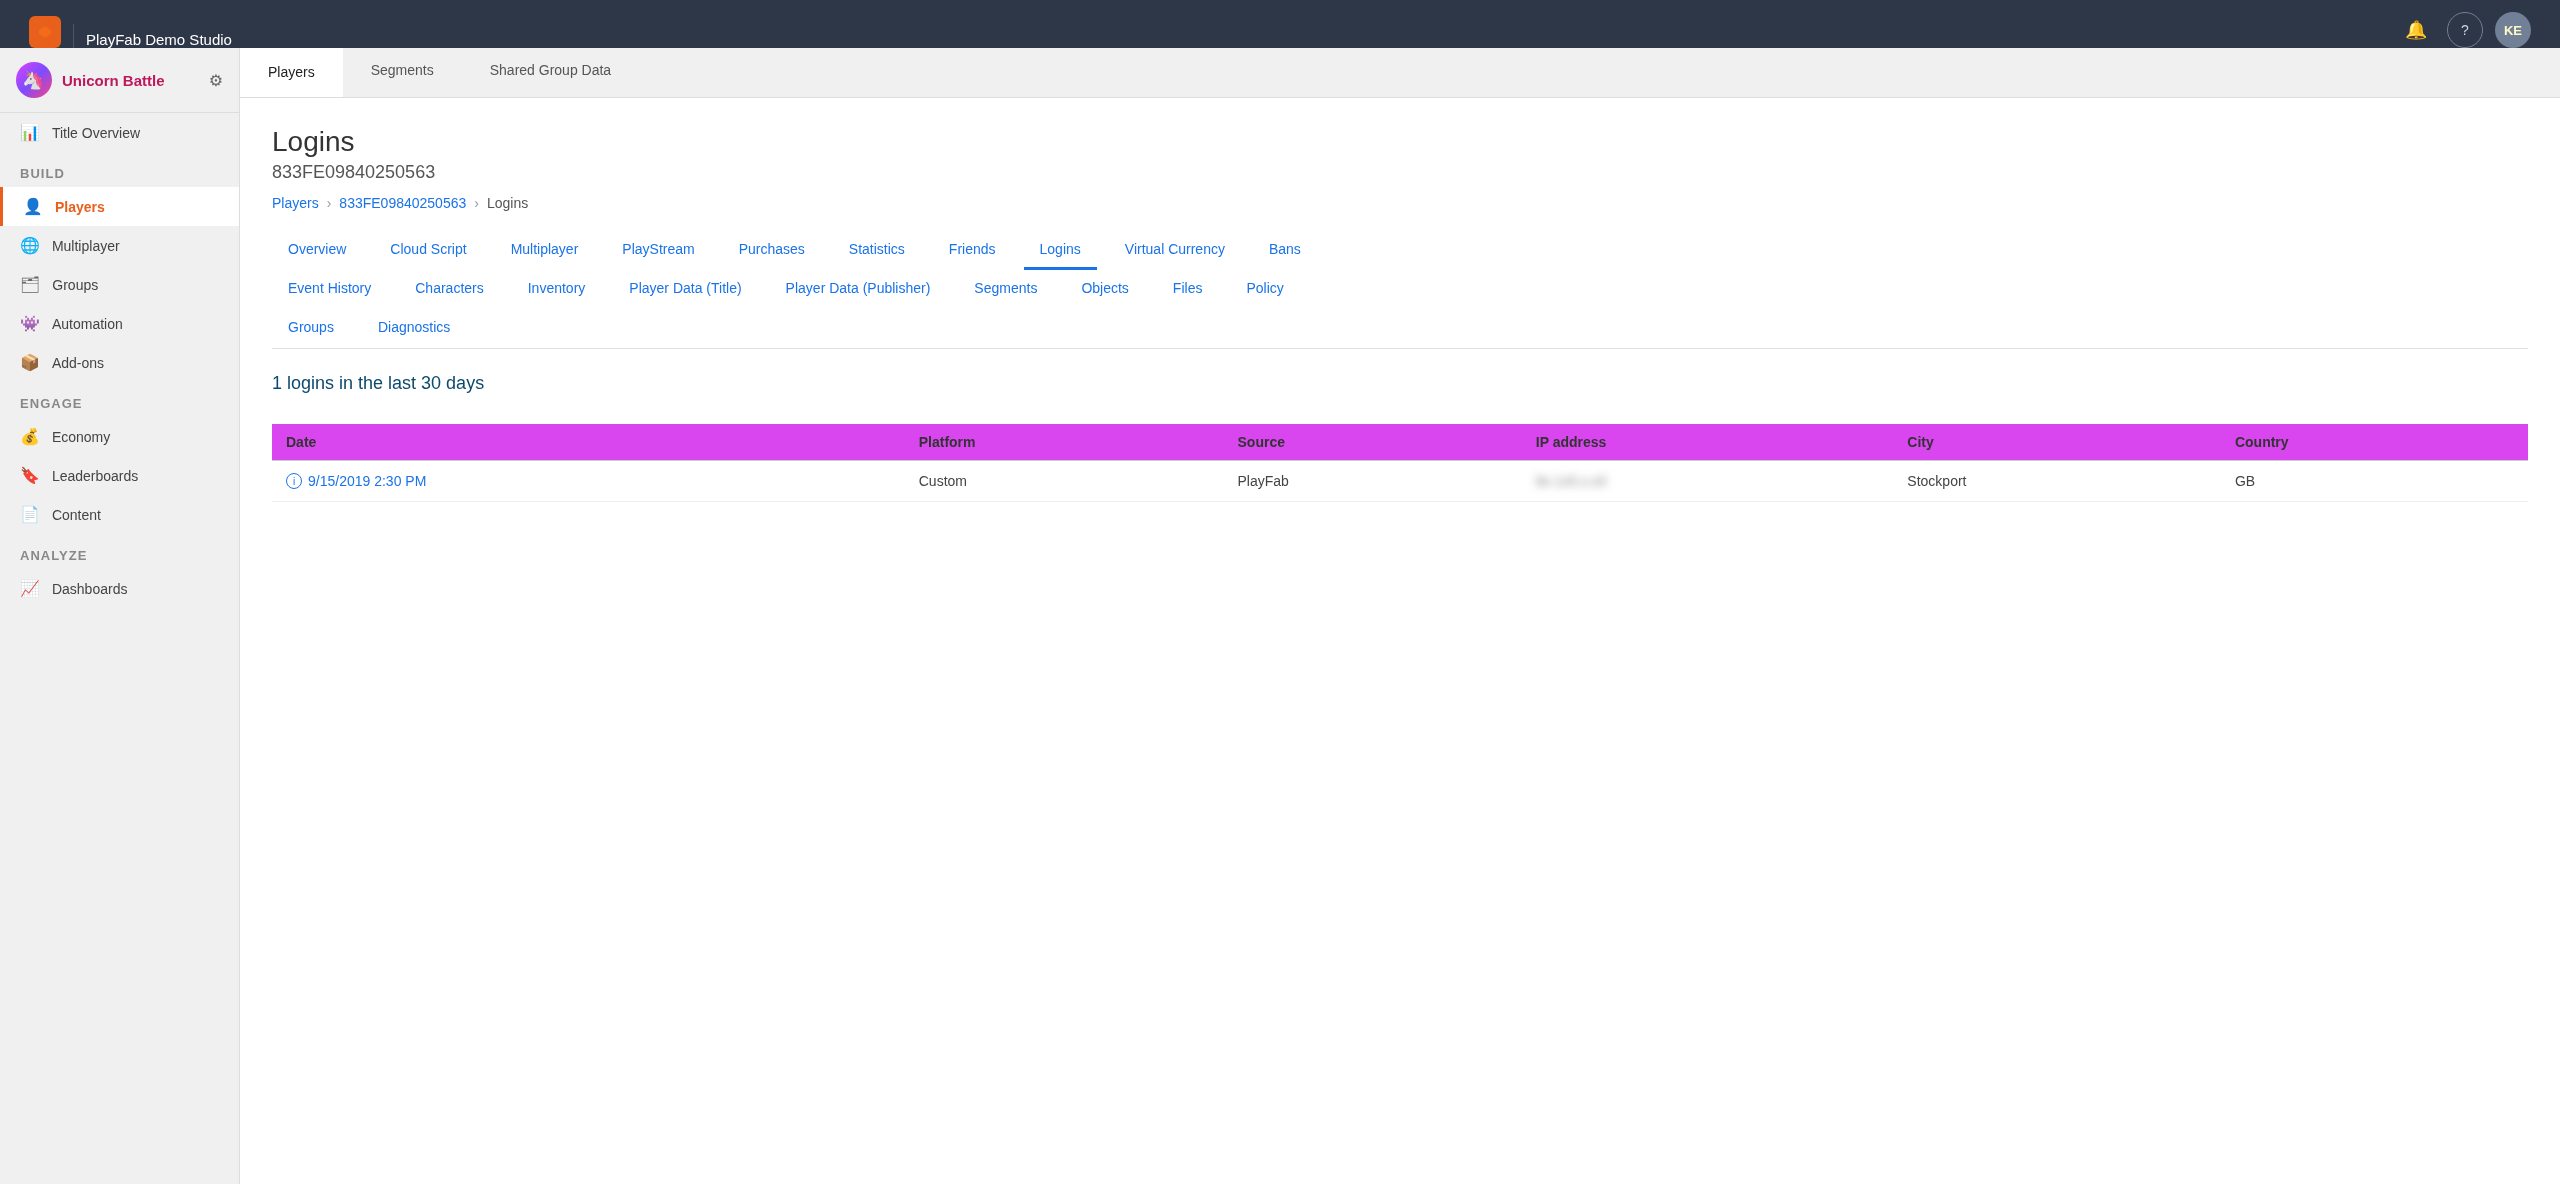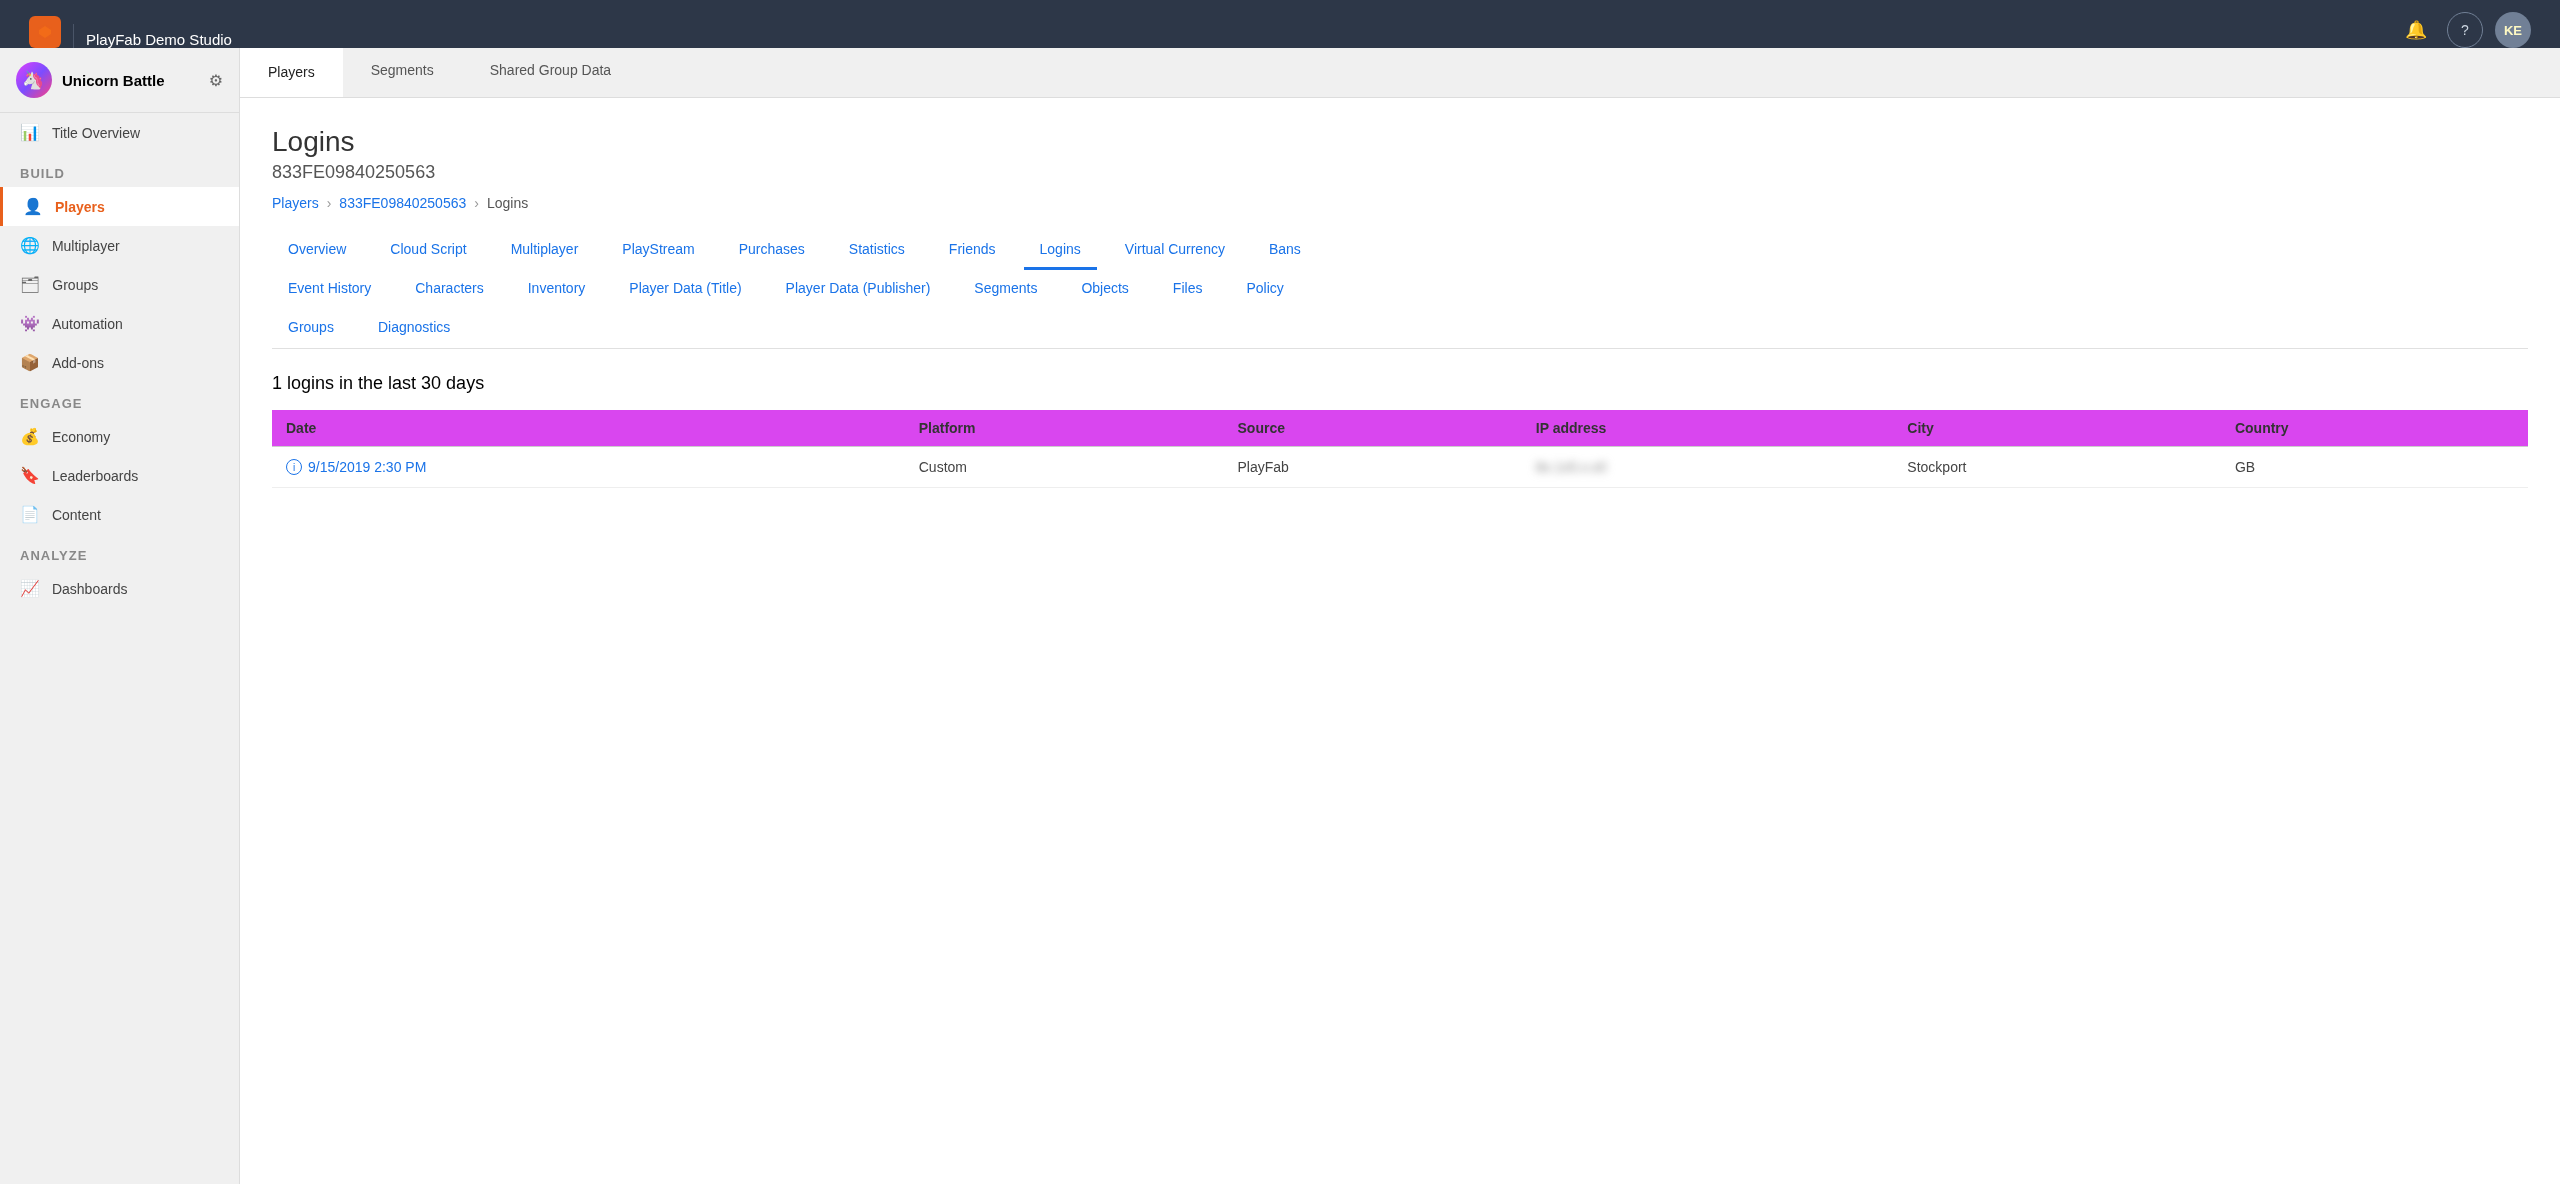--- a/index.html
+++ b/index.html
@@ -79,21 +79,21 @@
     .sidebar-game-icon {
       width: 36px; height: 36px;
       border-radius: 50%;
       background: linear-gradient(135deg, #e040fb, #7c4dff, #ff4081);
       display: flex; align-items: center; justify-content: center;
       color: white; font-size: 18px;
     }
     .sidebar-game-name {
       font-size: 15px;
       font-weight: 600;
-      color: #000000;
+      color: #be185d;
     }
     .sidebar-gear {
       margin-left: auto;
       color: #666;
       font-size: 16px;
       cursor: pointer;
     }
     .sidebar-nav-item {
       display: flex;
       align-items: center;
@@ -196,22 +196,22 @@
     .sub-tab.active {
       color: #1a73e8;
       border-bottom: 3px solid #1a73e8;
       font-weight: 500;
     }
 
     
     .section-title {
       font-size: 18px;
       font-weight: 400;
-      color: #000000;
-      margin-bottom: 16px;
+      color: #0c4a6e;
+      margin-bottom: 30px;
     }
     .data-table {
       width: 100%;
       border-collapse: collapse;
       font-size: 14px;
     }
     .data-table thead tr {
       background: #d946ef;
     }
     .data-table th {

